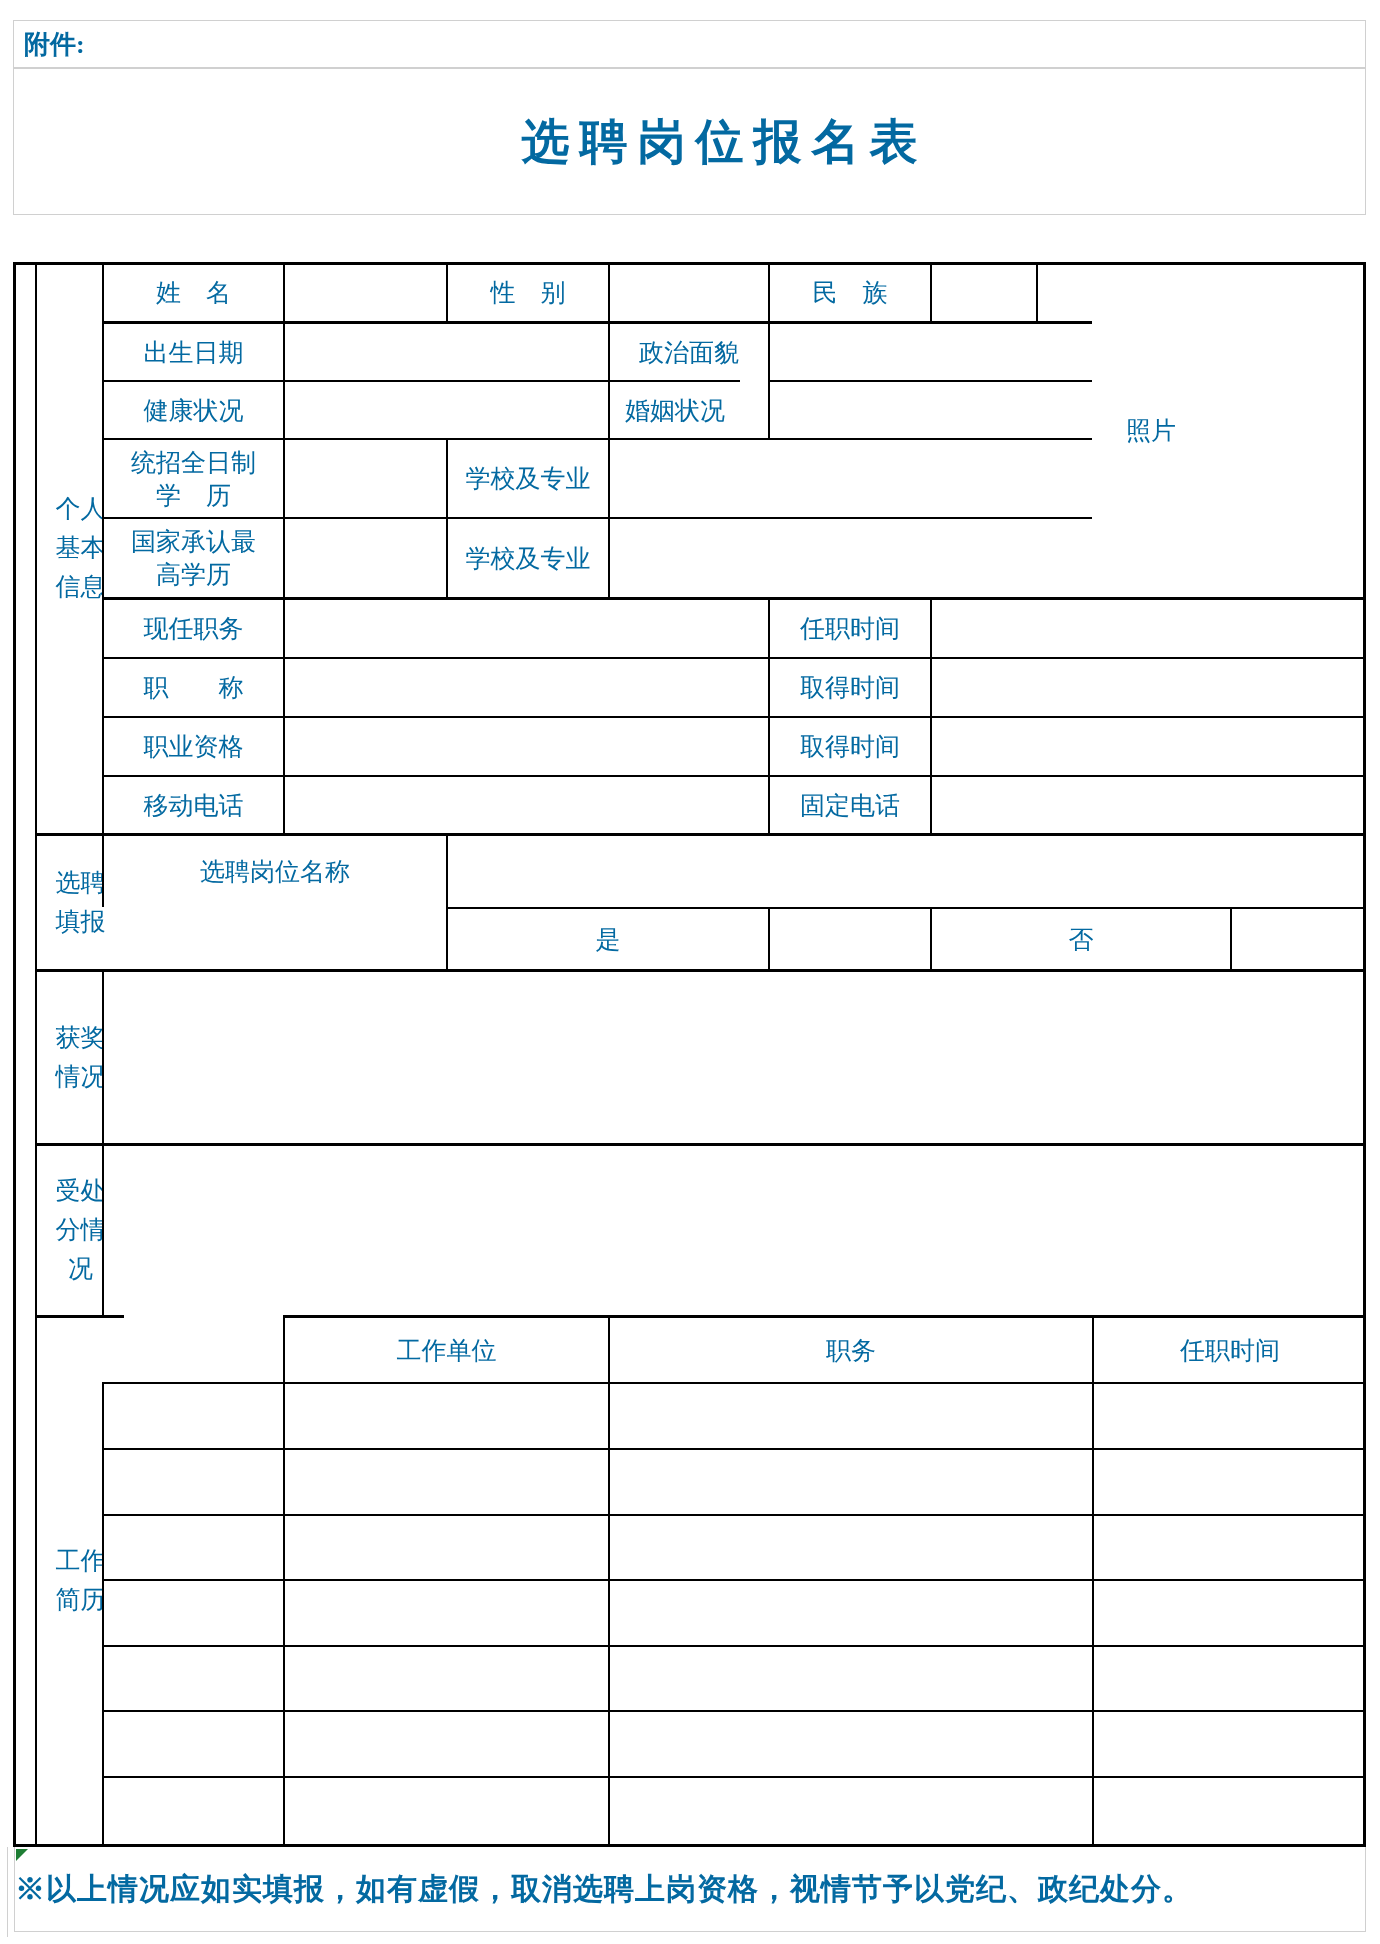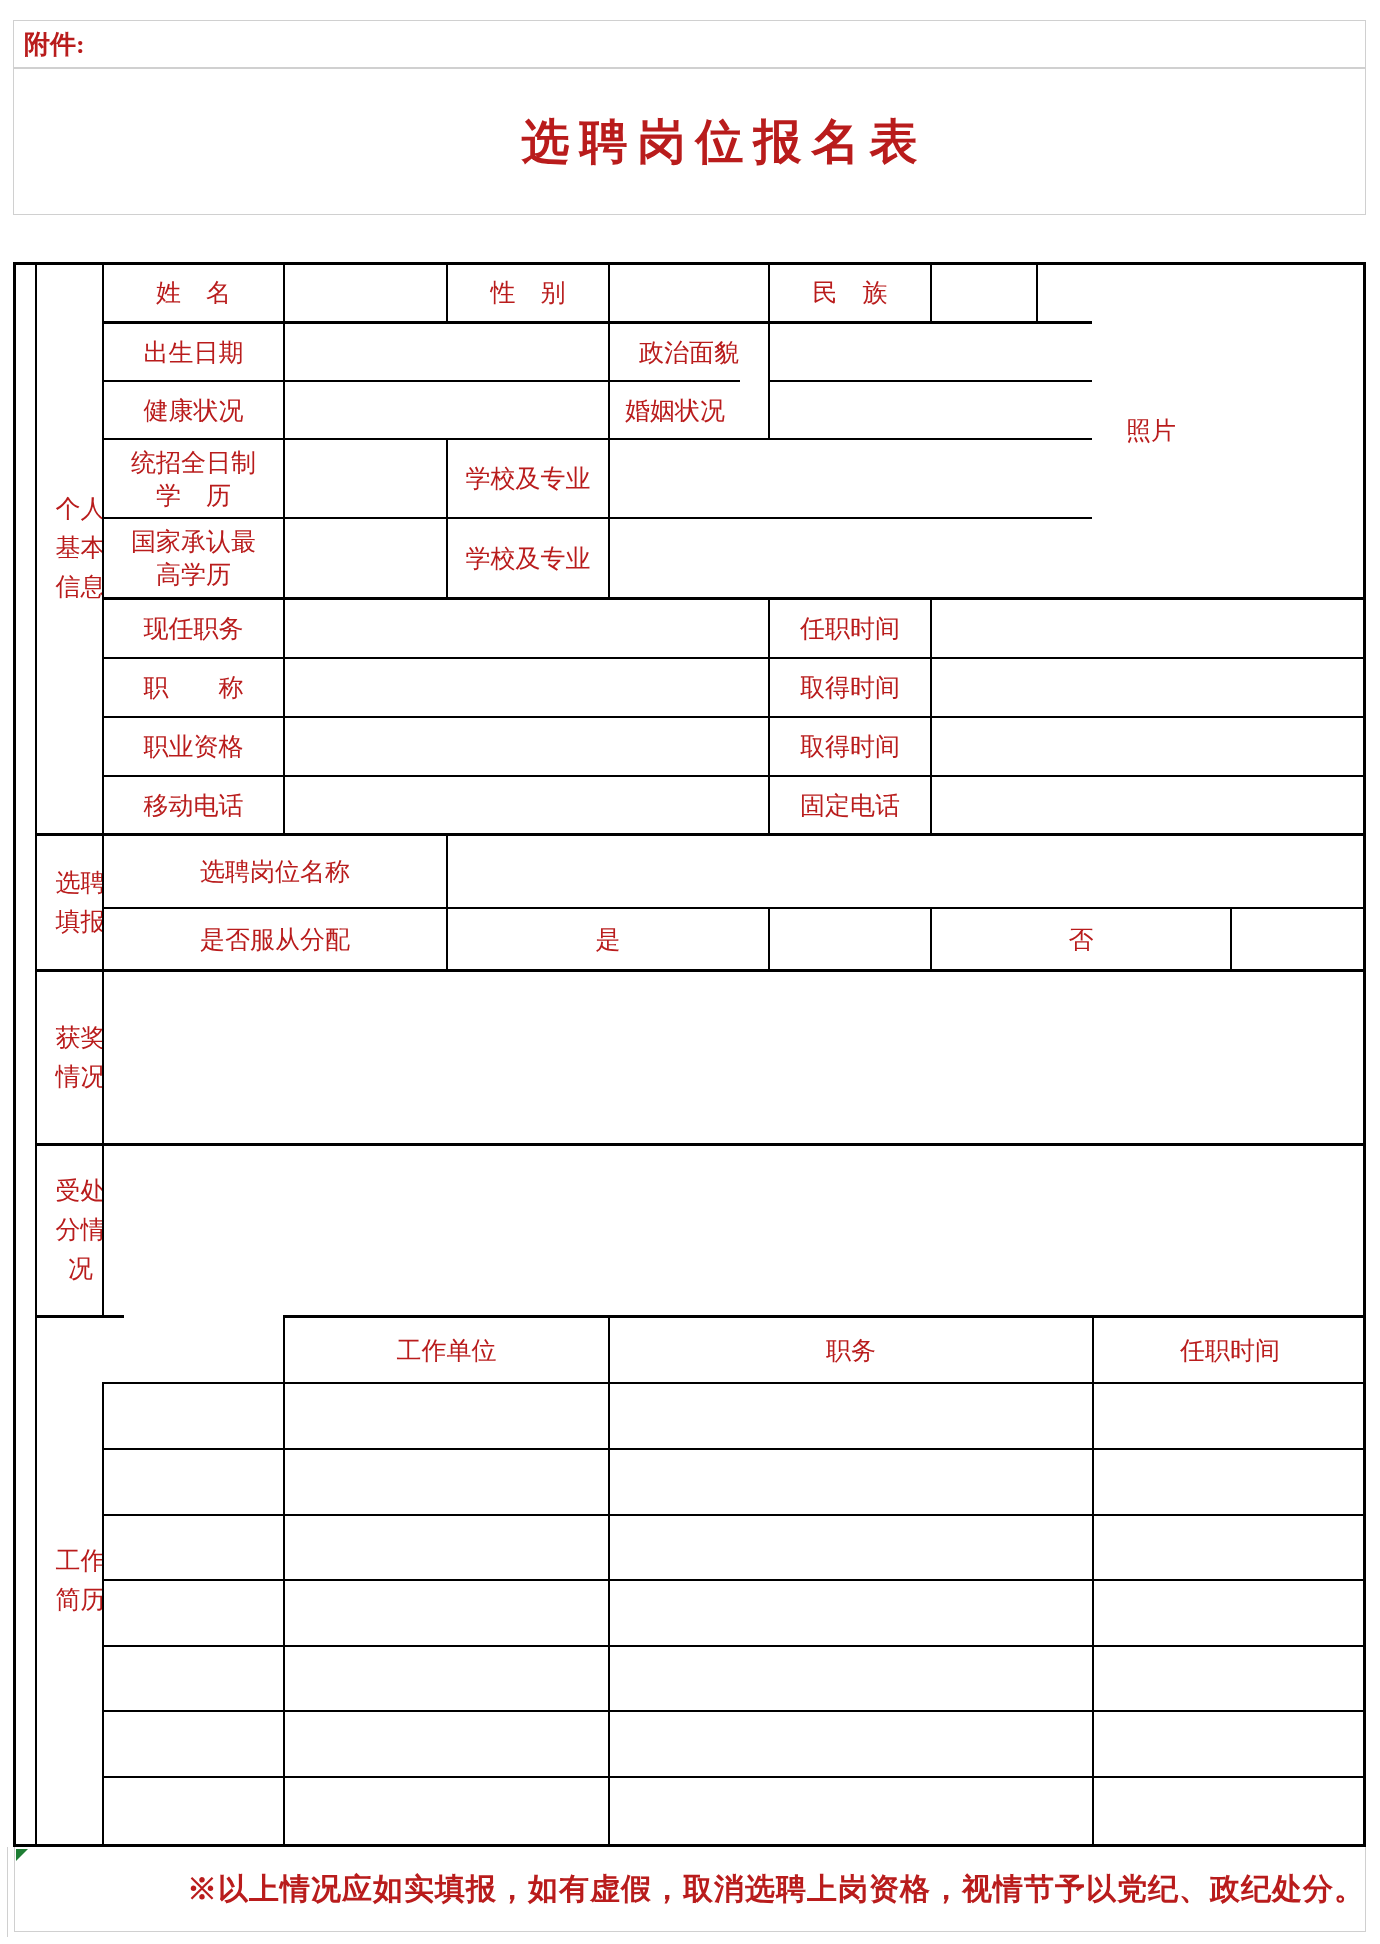--- a/index.html
+++ b/index.html
@@ -1,33 +1,33 @@
 <!DOCTYPE html>
 <html><head>
 <meta charset="utf-8">
 <style>
   html,body{margin:0;padding:0;background:#ffffff;}
   #page{position:relative;width:1380px;height:1944px;background:#ffffff;overflow:hidden;
-        font-family:"Liberation Serif","DejaVu Serif",serif;color:#b91c1c;}
+        font-family:"Liberation Serif","DejaVu Serif",serif;color:#0369a1;}
   
   .gbox{position:absolute;box-sizing:border-box;border:1px solid #d0d0d0;background:#fff;}
   
   .c{position:absolute;box-sizing:border-box;border-top:2px solid #000;border-left:2px solid #000;background:#fff;}
   .tt{border-top-width:3px;}
   .frame{position:absolute;box-sizing:border-box;border:3px solid #000;background:transparent;pointer-events:none;}
   .lbl{display:flex;align-items:center;justify-content:center;text-align:center;
        white-space:pre-line;font-size:25px;line-height:1.32;}
   .vlbl{display:flex;align-items:center;justify-content:center;text-align:center;
         white-space:pre-line;font-size:25px;line-height:1.55;margin-left:22px;}
   #attachment-bar{display:flex;align-items:center;padding-left:10px;font-size:26px;font-weight:bold;}
   #title-box{display:flex;align-items:center;justify-content:center;}
   #form-title{font-size:48px;font-weight:bold;letter-spacing:10px;padding-left:70px;}
   #date-row{position:absolute;display:flex;align-items:center;justify-content:flex-end;font-size:25px;}
   #date-row .dsep{display:inline-block;}
-  #footer-box{display:flex;align-items:center;justify-content:flex-end;
+  #footer-box{display:flex;align-items:center;justify-content:flex-start;
               font-size:30px;font-weight:bold;letter-spacing:1px;border-top:none;}
   .green-tri{position:absolute;width:0;height:0;border-top:12px solid #1e7e34;border-right:12px solid transparent;}
   .gline{position:absolute;background:#d0d0d0;}
 </style>
 </head>
 <body>
 
 <div id="page">
 
   <div id="attachment-bar" class="gbox" style="left:13px;top:20px;width:1353px;height:48px">
@@ -98,21 +98,20 @@
   <div class="c" style="left:930px;top:716px;width:436px;height:59px"></div>
 
   <div class="c lbl" style="left:102px;top:775px;width:181px;height:58px">移动电话</div>
   <div class="c" style="left:283px;top:775px;width:485px;height:58px"></div>
   <div class="c lbl" style="left:768px;top:775px;width:162px;height:58px">固定电话</div>
   <div class="c" style="left:930px;top:775px;width:436px;height:58px"></div>
 
   <div class="c lbl tt" style="left:102px;top:833px;width:344px;height:74px">选聘岗位名称</div>
   <div class="c tt" style="left:446px;top:833px;width:920px;height:74px"></div>
 
-  <div class="c lbl" style="left:102px;top:907px;width:344px;height:62px">是否服从分配</div>
   <div class="c lbl" style="left:446px;top:907px;width:322px;height:62px">是</div>
   <div class="c" style="left:768px;top:907px;width:162px;height:62px"></div>
   <div class="c lbl" style="left:930px;top:907px;width:300px;height:62px">否</div>
   <div class="c" style="left:1230px;top:907px;width:136px;height:62px"></div>
 
   <div class="c tt" style="left:102px;top:969px;width:1264px;height:174px"></div>
 
   <div class="c tt" style="left:102px;top:1143px;width:1264px;height:172px"></div>
 
   <div class="c lbl tt" style="left:283px;top:1315px;width:325px;height:67px">工作单位</div>

